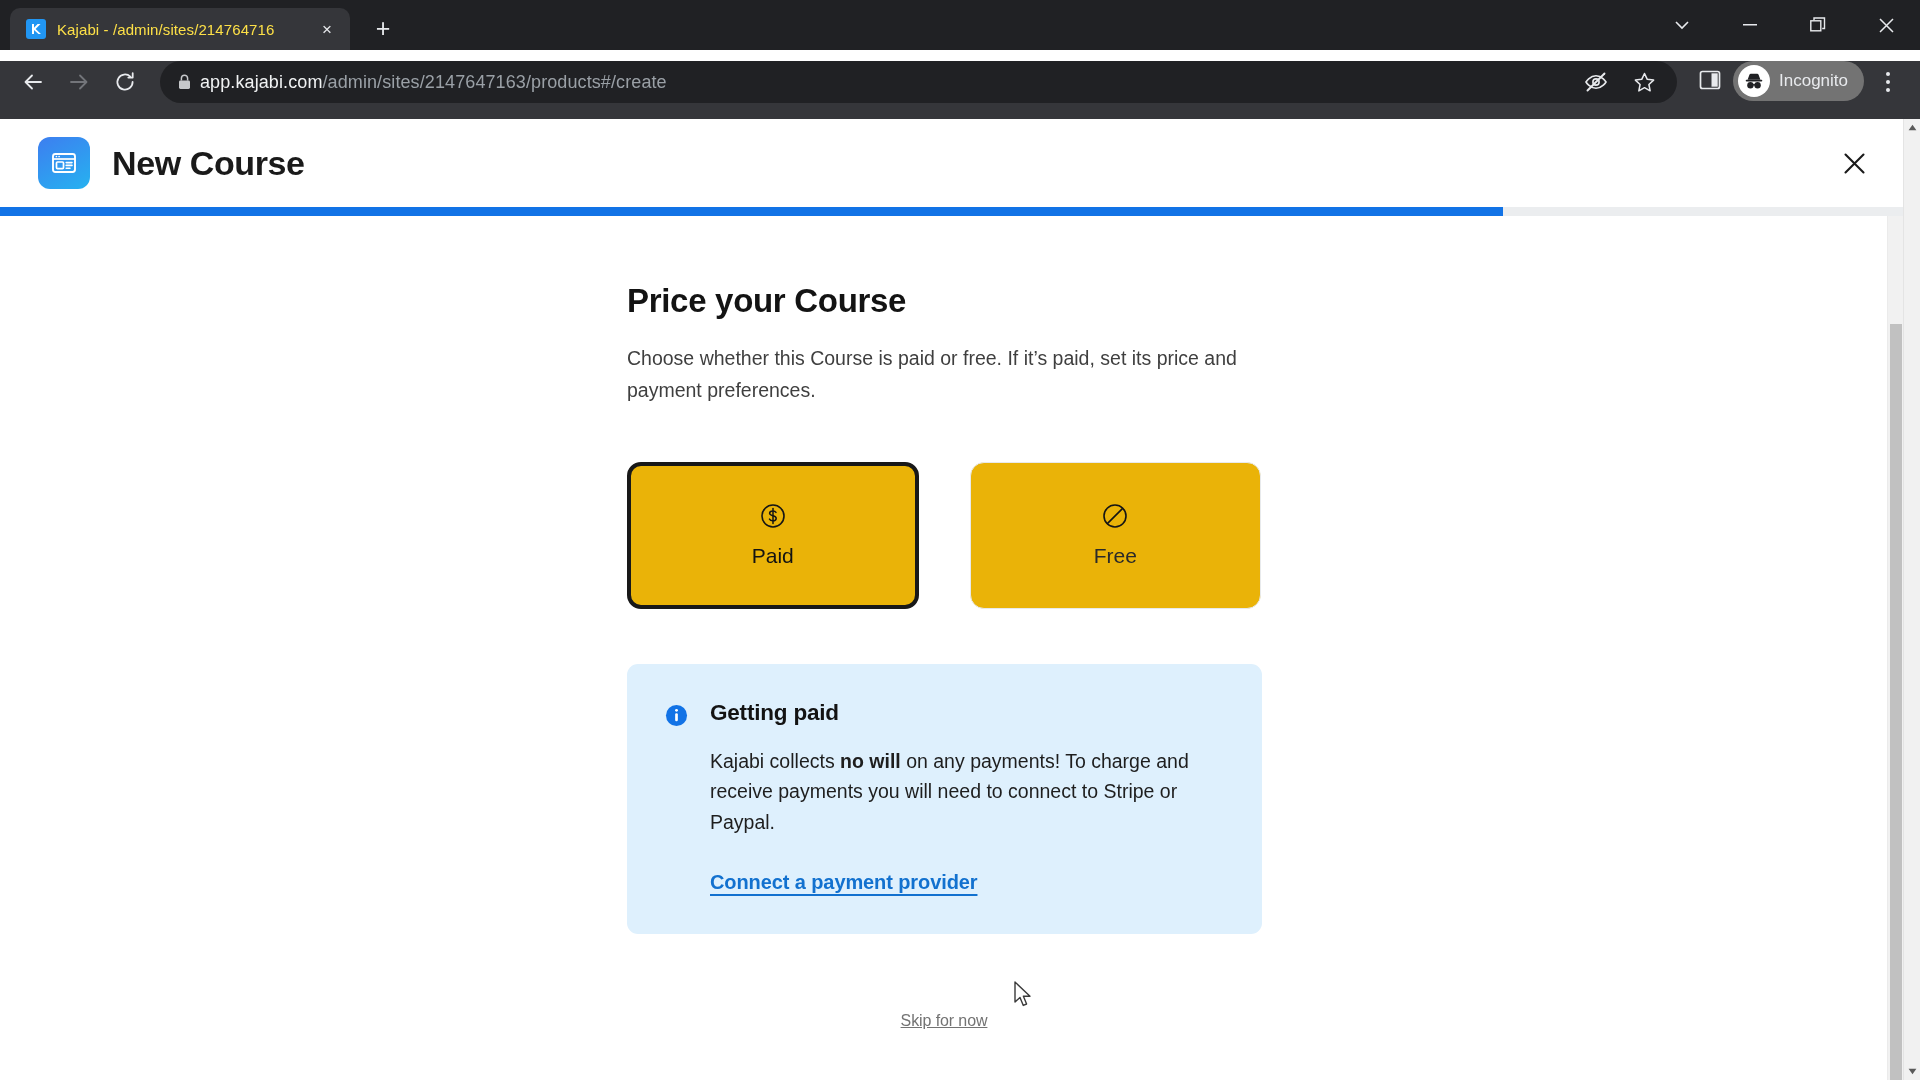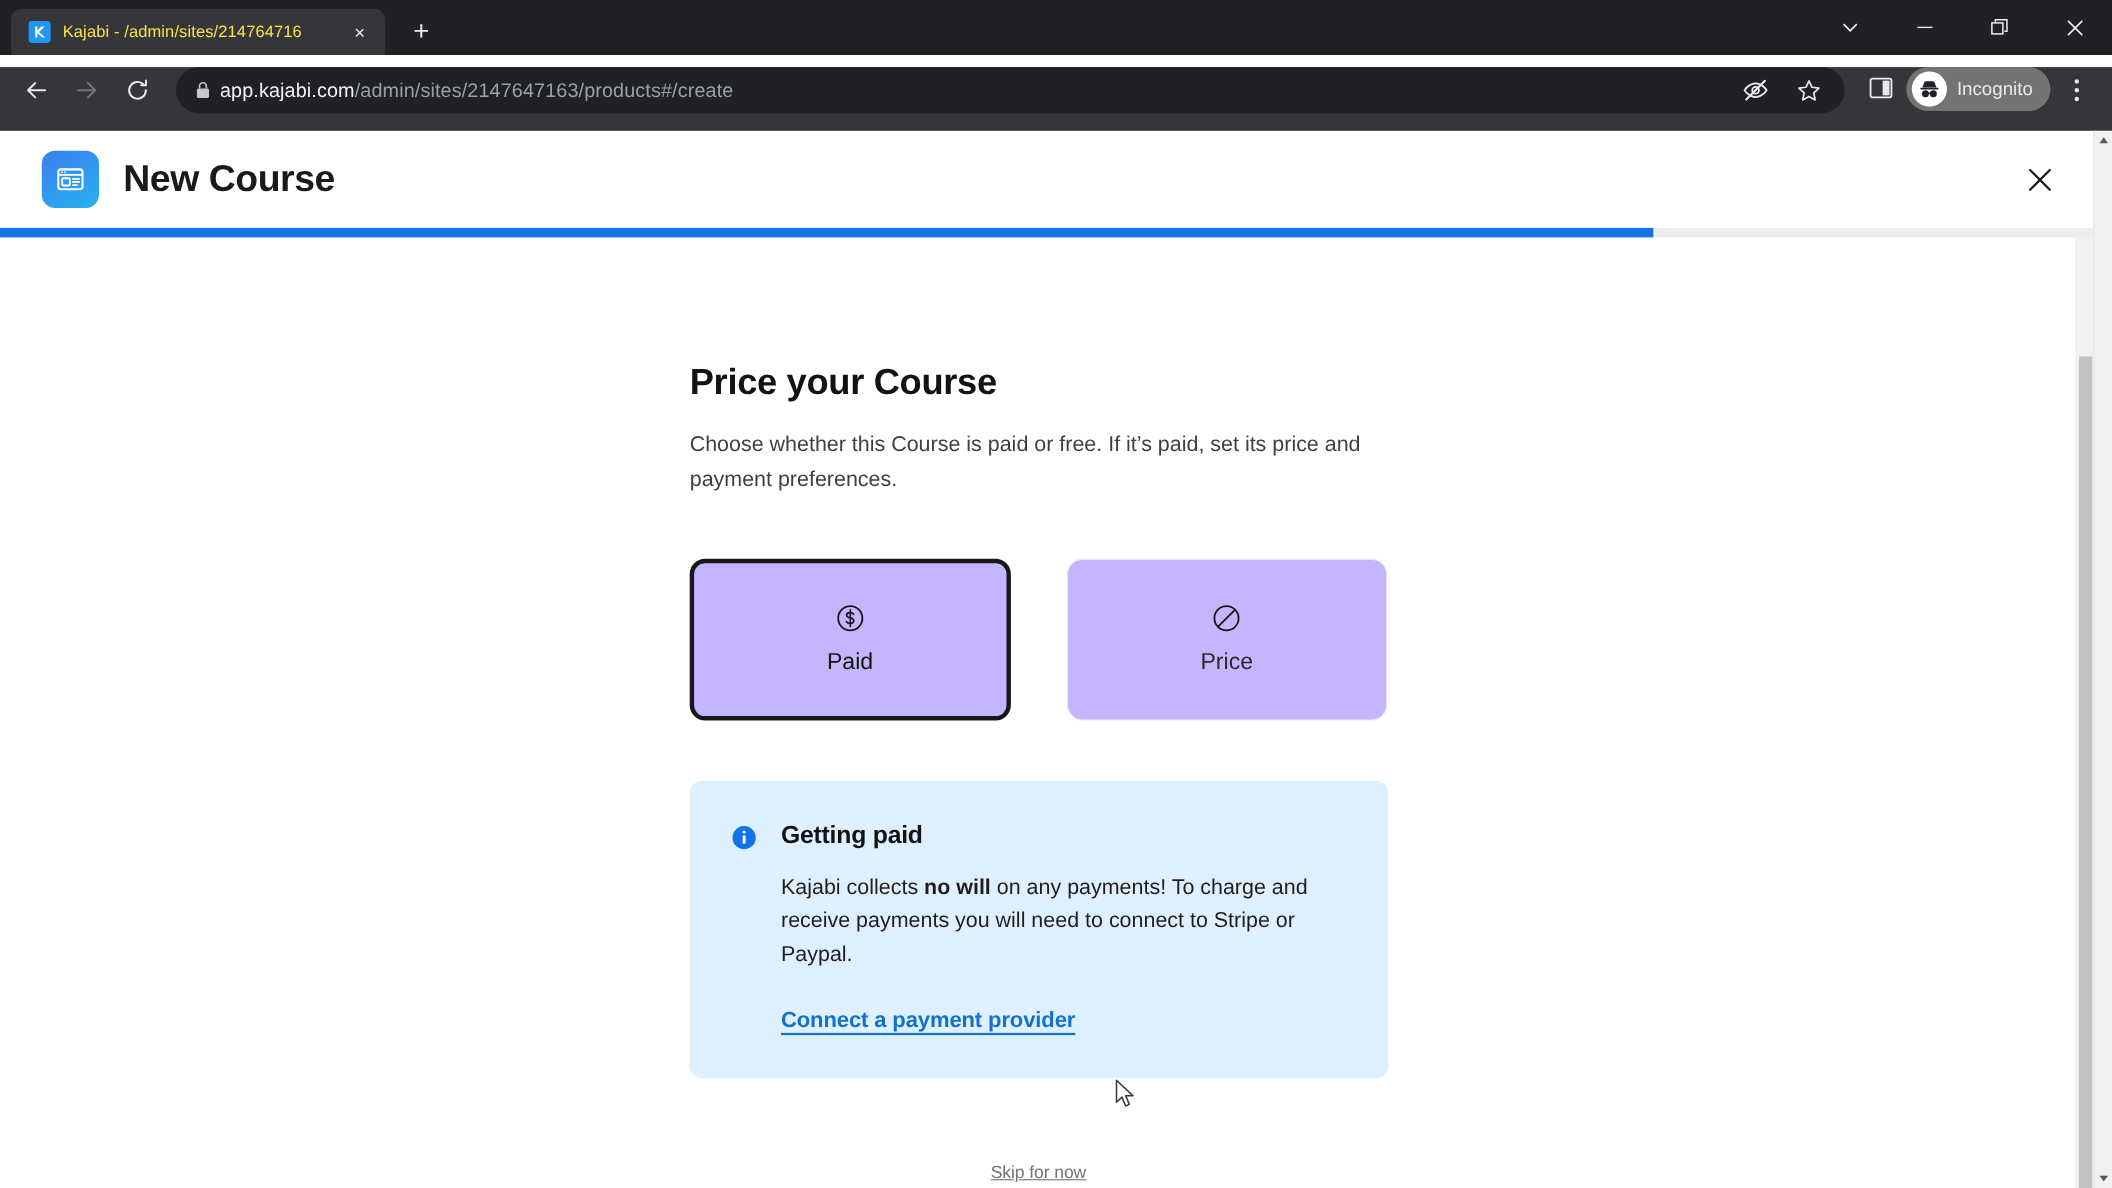--- a/index.html
+++ b/index.html
@@ -114,31 +114,31 @@
 
   
   .progress-track { height: 9px; background: #ebedef; width: 100%; }
   .progress-fill { height: 9px; background: #1273e6; }
 
   
   .modal-body {
     position: absolute; top: 97px; left: 0; right: 16px; bottom: 0;
     overflow: hidden; background: #fff;
   }
-  .content { width: 635px; margin: 0 auto; padding-top: 112px; padding-left: 1px; }
+  .content { width: 635px; margin: 0 auto; padding-top: 66px; padding-left: 1px; }
 
   .h1 { font-size: 33px; font-weight: 700; color: #131313; letter-spacing: -.3px; }
   .subtitle {
     margin-top: 23px; font-size: 19.5px; line-height: 1.63;
     color: #3f3f3f; max-width: 612px;
   }
 
   .choices { display: flex; gap: 51px; margin-top: 55px; }
   .choice {
-    width: 292px; height: 147px; border-radius: 14px; background: #c4b5fd;
+    width: 292px; height: 147px; border-radius: 14px; background: #eab308;
     display: flex; flex-direction: column; align-items: center; justify-content: center;
     gap: 14px;
   }
   .choice.selected { border: 4px solid #181818; }
   .choice.unselected { border: 1px solid #e8eaec; }
   .choice-icon { height: 28px; display: flex; align-items: center; justify-content: center; }
   .choice-label { font-size: 21px; color: #131313; }
   .choice.unselected .choice-label { color: #2a2a2a; }
 
   .info-panel {
@@ -339,21 +339,21 @@
               <span class="choice-label">Paid</span>
             </div>
 
             <div class="choice unselected">
               <span class="choice-icon">
                 <svg width="26" height="26" viewBox="0 0 26 26">
                   <circle cx="13" cy="13" r="11" stroke="#151515" stroke-width="1.6" fill="none"></circle>
                   <path d="M5.6 20.4 L20.4 5.6" stroke="#151515" stroke-width="1.6" stroke-linecap="round"></path>
                 </svg>
               </span>
-              <span class="choice-label">Price</span>
+              <span class="choice-label">Free</span>
             </div>
           </div>
 
           <div class="info-panel">
             <span class="info-icon">
               <svg width="23" height="23" viewBox="0 0 24 24">
                 <circle cx="12" cy="12" r="11" fill="#1273e6"></circle>
                 <circle cx="12" cy="6.6" r="1.5" fill="#ffffff"></circle>
                 <rect x="10.6" y="9.7" width="2.8" height="8.2" rx="1.3" fill="#ffffff"></rect>
               </svg>

